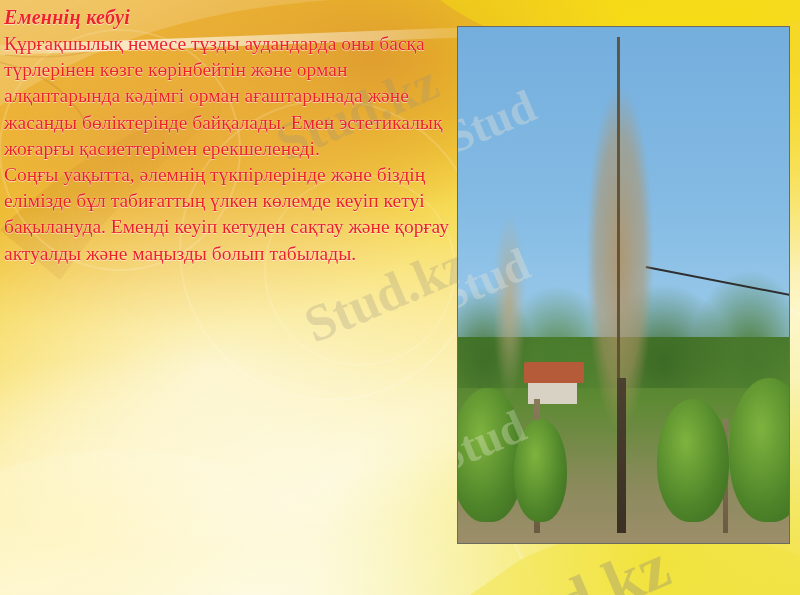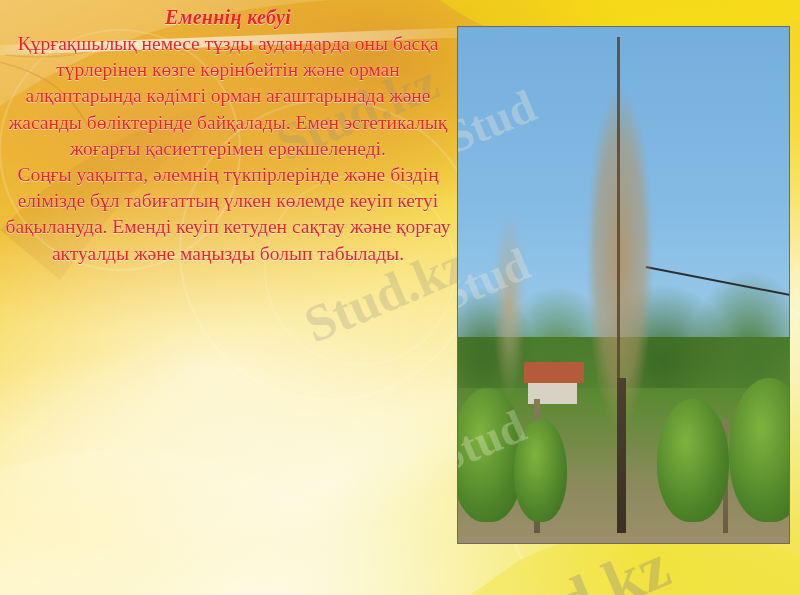--- a/index.html
+++ b/index.html
@@ -66,21 +66,20 @@
   .wm1 { left: 268px; top: 118px; font-size: 52px; transform: rotate(-23deg); color: rgba(150,144,128,.26); }
   .wm2 { left: 296px; top: 300px; font-size: 52px; transform: rotate(-23deg); color: rgba(150,144,128,.26); }
   .wm3 { left: 460px; top: 610px; font-size: 64px; transform: rotate(-23deg); color: rgba(140,136,122,.34); }
 
   
   .text-col {
     position: absolute;
     left: 4px;
     top: 4px;
     width: 448px;
-    text-align: center;
     color: #ec2024;
     font-size: 19.5px;
     line-height: 26.2px;
     text-shadow: 0 0 1px rgba(255,255,255,.85), 0 1px 0 rgba(255,255,255,.5);
   }
   .slide-title {
     font-weight: bold;
     font-style: italic;
     font-size: 20px;
     line-height: 27px;

